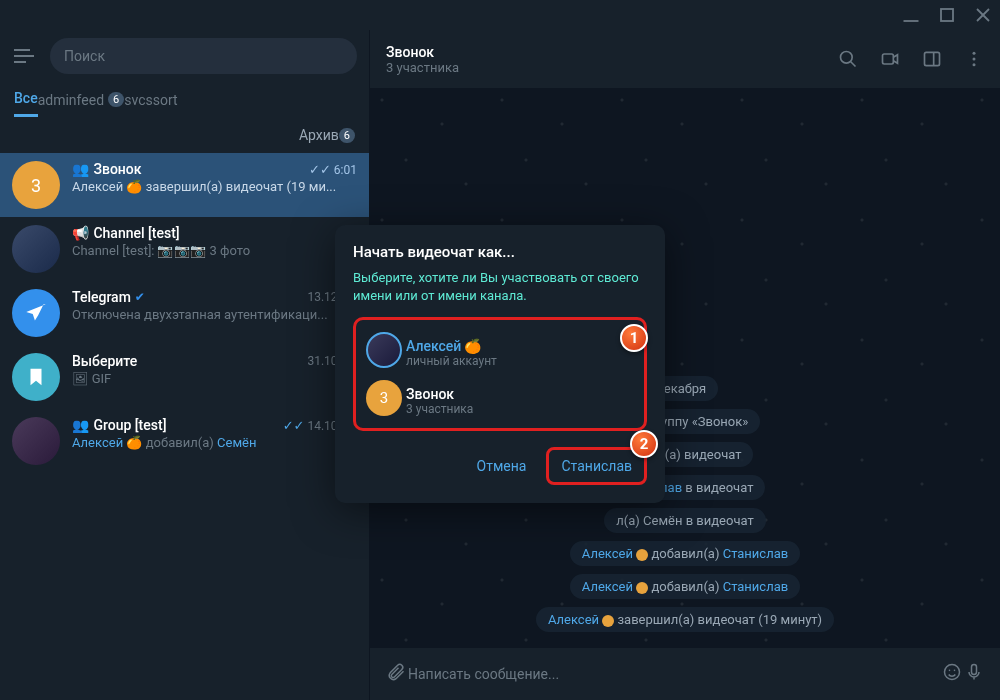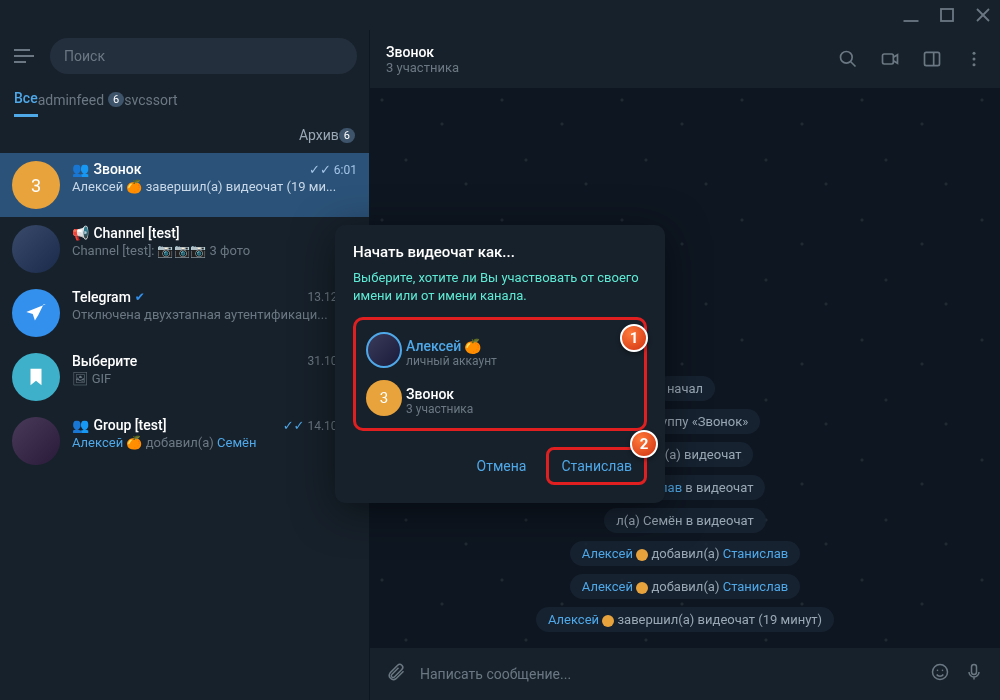--- a/index.html
+++ b/index.html
@@ -53,21 +53,21 @@
 .hdr-icon { cursor: pointer; }
 
 .chat-bg { flex: 1; position: relative; background: #0e1621; overflow: hidden; }
 .chat-pattern { position: absolute; inset: 0; opacity: 0.08; background-image: radial-gradient(circle at 10% 10%, #fff 1px, transparent 2px), radial-gradient(circle at 60% 30%, #fff 1px, transparent 2px), radial-gradient(circle at 30% 60%, #fff 1px, transparent 2px), radial-gradient(circle at 80% 80%, #fff 1px, transparent 2px); background-size: 120px 120px; }
 
 .messages { position: absolute; inset: 0; display: flex; flex-direction: column; align-items: center; justify-content: flex-end; padding-bottom: 16px; gap: 8px; }
 .pill { background: rgba(24, 37, 51, 0.85); color: #9aa8b5; font-size: 13px; padding: 5px 12px; border-radius: 14px; white-space: nowrap; }
 .pill a { color: #4fa8e8; text-decoration: none; }
 .orange-dot { display: inline-block; width: 12px; height: 12px; background: #e8a33d; border-radius: 50%; vertical-align: middle; }
 
-.composer { height: 52px; background: #17212b; display: flex; align-items: center; padding: 0 16px; gap: 14px; color: #6b7883; }
+.composer { height: 52px; background: #17212b; display: flex; align-items: center; padding: 0 16px; gap: 2px; color: #6b7883; }
 .comp-input { flex: 1; font-size: 14px; color: #6b7883; }
 
 
 .overlay { position: absolute; left: 335px; top: 225px; width: 330px; background: #17212b; border-radius: 10px; box-shadow: 0 8px 40px rgba(0,0,0,0.5); padding: 18px; }
 .dlg-title { color: #fff; font-size: 15px; font-weight: 500; margin-bottom: 8px; }
 .dlg-desc { color: #5eead4; font-size: 13px; line-height: 1.4; margin-bottom: 12px; }
 .options { border: 3px solid #e02020; border-radius: 10px; padding: 6px 4px; position: relative; }
 .opt { display: flex; align-items: flex-end; gap: 4px; padding: 6px; border-radius: 6px; cursor: pointer; }
 .opt-av { width: 36px; height: 36px; border-radius: 50%; display: flex; align-items: center; justify-content: center; font-size: 15px; }
 .opt-av.ring { border: 2px solid #4fa8e8; }
@@ -250,21 +250,21 @@
                 <circle cx="12" cy="12" r="1.8" fill="currentColor"></circle>
                 <circle cx="12" cy="19" r="1.8" fill="currentColor"></circle>
               </svg>
           </div>
         </div>
       </div>
 
       <div class="chat-bg">
         <div class="chat-pattern"></div>
         <div class="messages">
-          <div class="pill">начал</div>
+          <div class="pill">екабря</div>
           <div class="pill">л(а) группу «Звонок»</div>
           <div class="pill">начал(а) видеочат</div>
           <div class="pill"><a>Станислав</a> в видеочат</div>
           <div class="pill">л(а) Семён в видеочат</div>
           <div class="pill"><a>Алексей</a> <span class="orange-dot"></span> добавил(а) <a>Станислав</a></div>
           <div class="pill"><a>Алексей</a> <span class="orange-dot"></span> добавил(а) <a>Станислав</a></div>
           <div class="pill"><a>Алексей</a> <span class="orange-dot"></span> завершил(а) видеочат (19 минут)</div>
         </div>
       </div>
 

